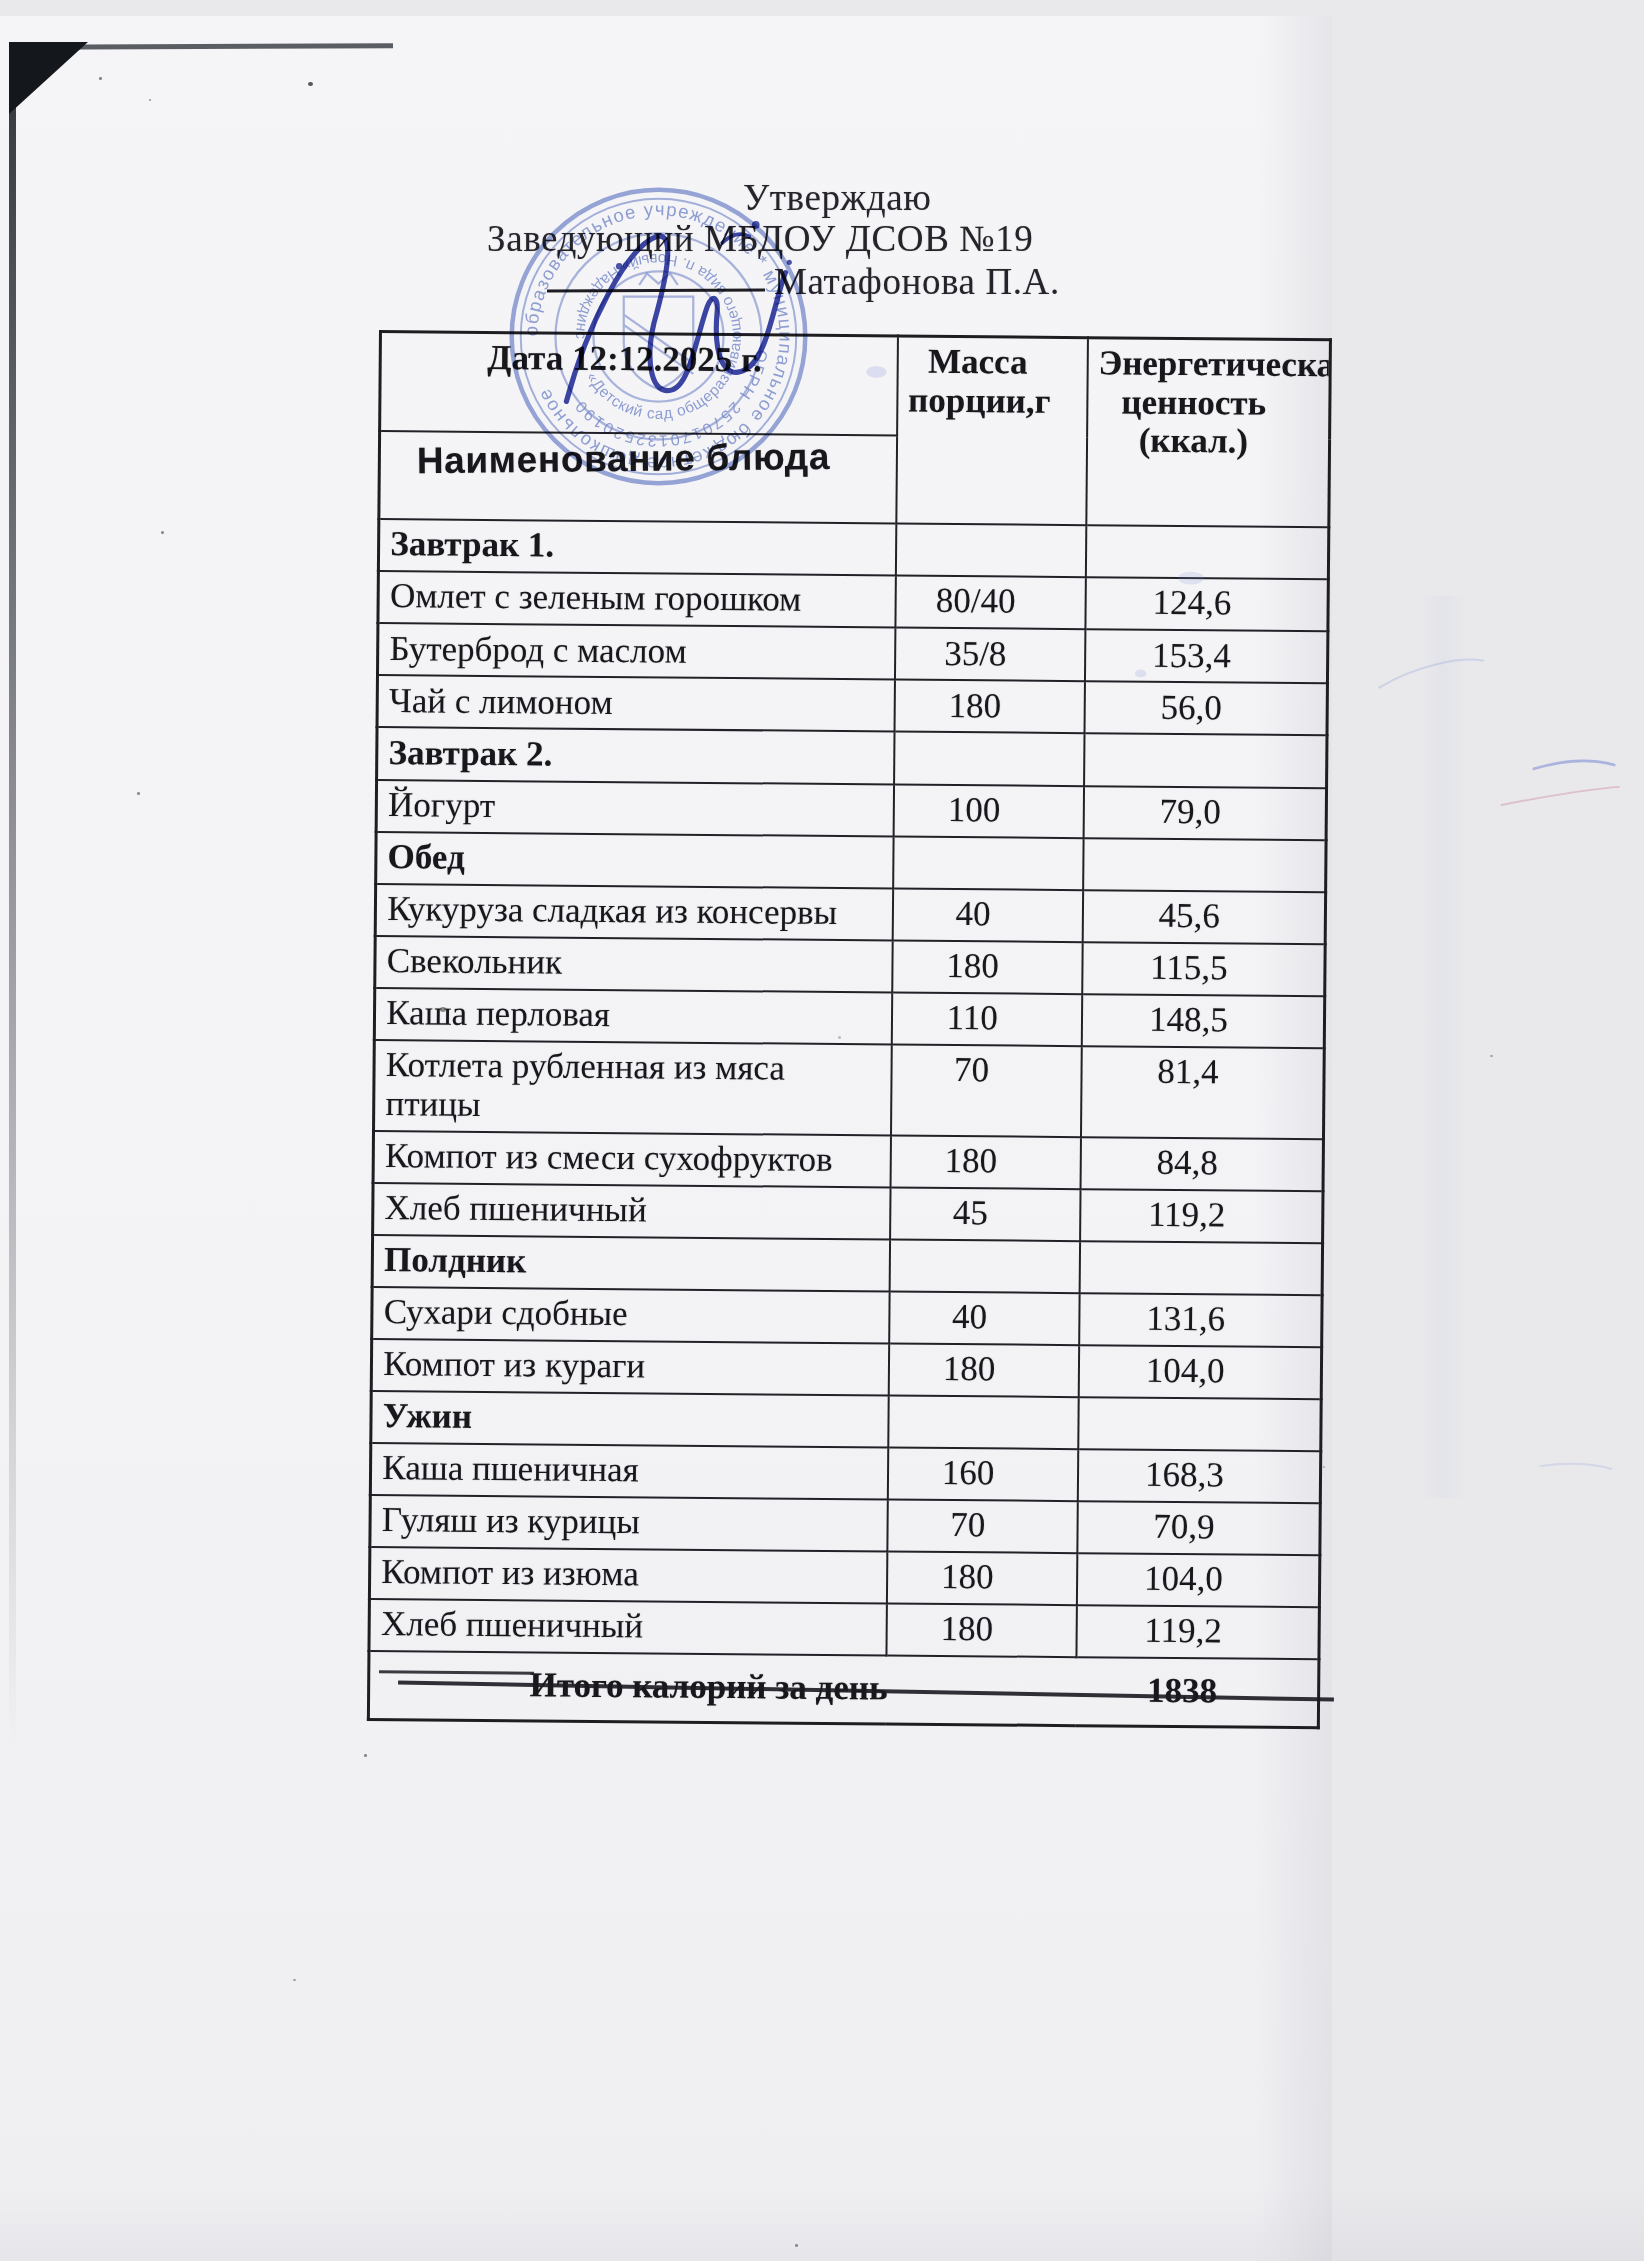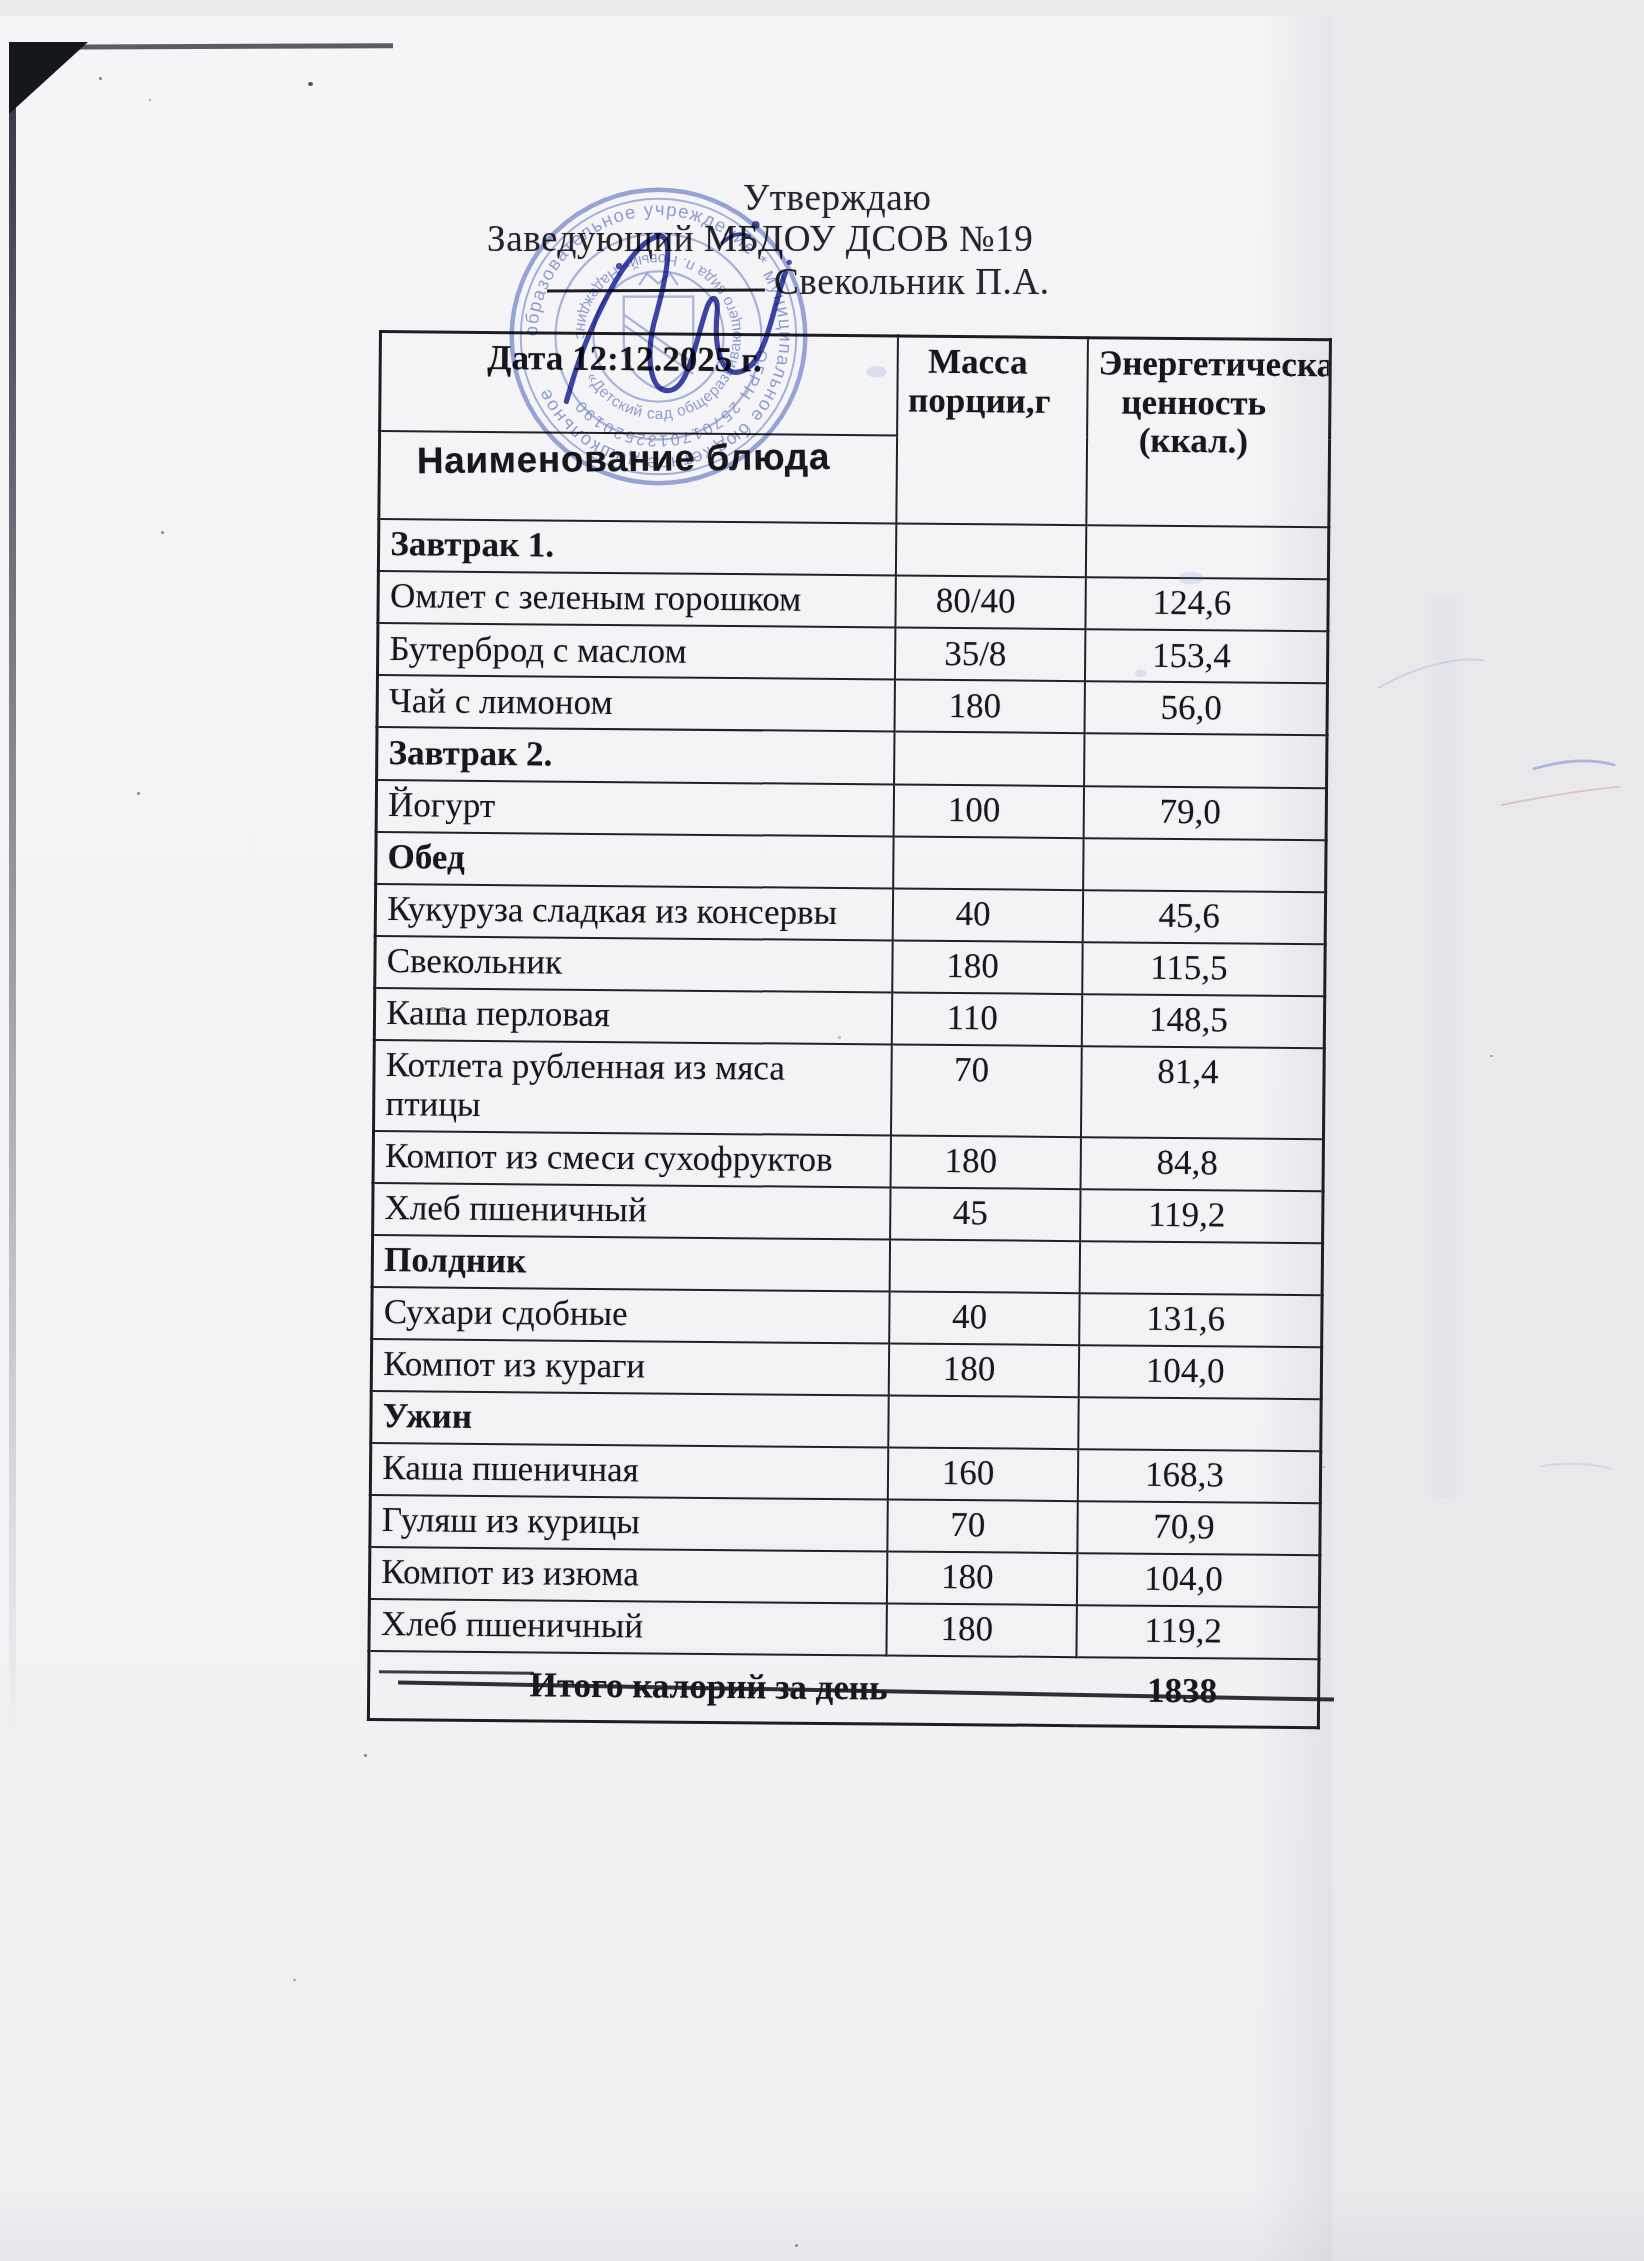--- a/index.html
+++ b/index.html
@@ -76,21 +76,21 @@
 
 <div class="paper">
 
   <div class="shade-right"></div>
   <div class="shade-bottom"></div>
   <div class="ghost-band"></div>
 
   <div class="approval-line" style="left:743px;top:160px;">Утверждаю</div>
   <div class="approval-line" style="left:487px;top:201px;">Заведующий МБДОУ ДСОВ №19</div>
   <div class="sig-underline"></div>
-  <div class="approval-line" style="left:774px;top:244px;">Свекольник П.А.</div>
+  <div class="approval-line" style="left:774px;top:244px;">Матафонова П.А.</div>
 
   <div class="tbl-wrap">
     <table class="menu">
       <colgroup>
           <col style="width:517px">
           <col style="width:190px">
           <col style="width:243px">
         </colgroup>
       <tbody>
         <tr>

